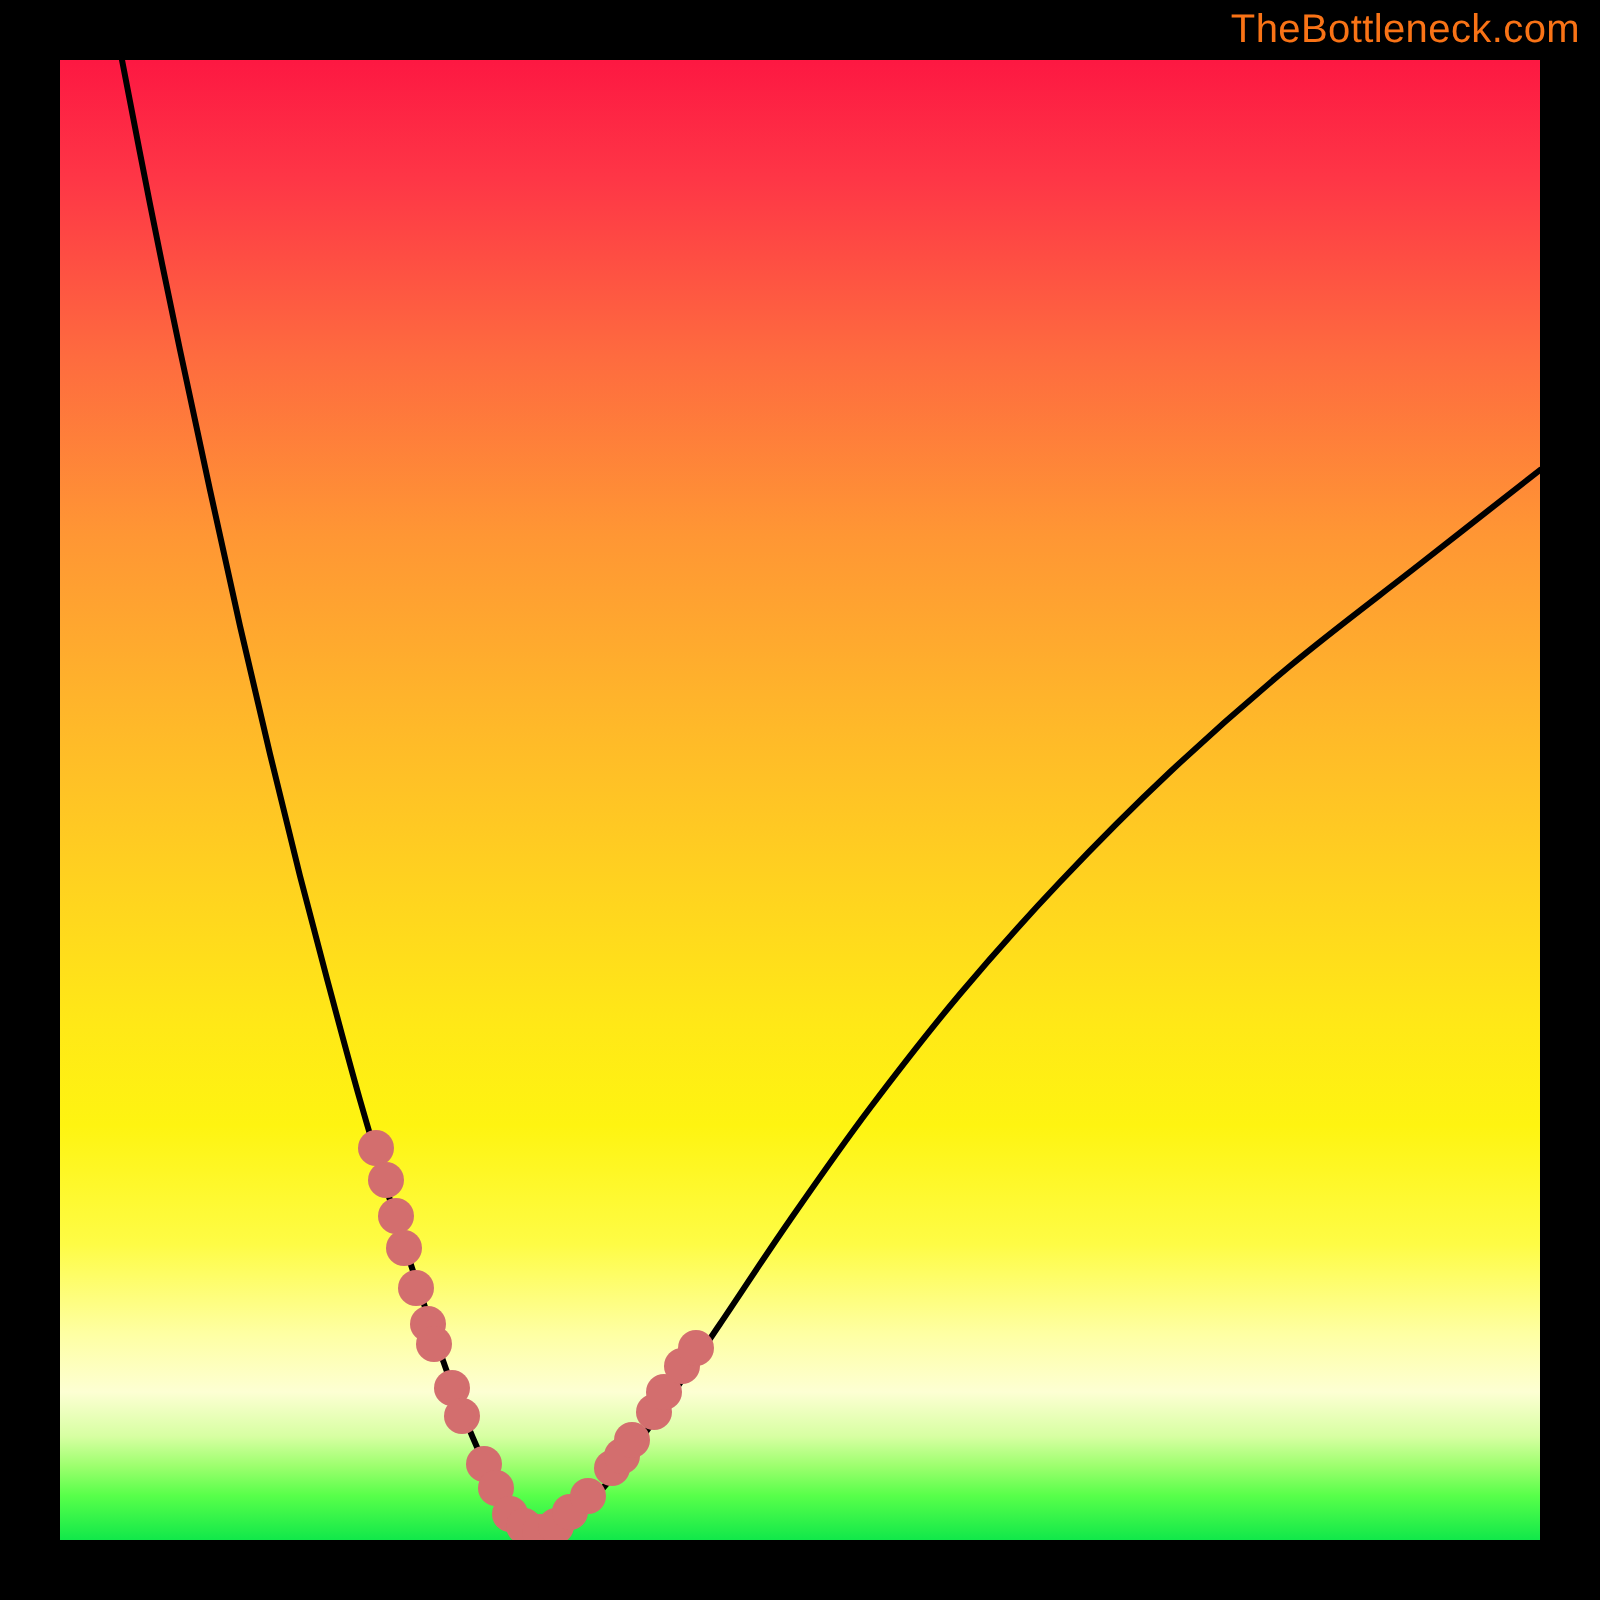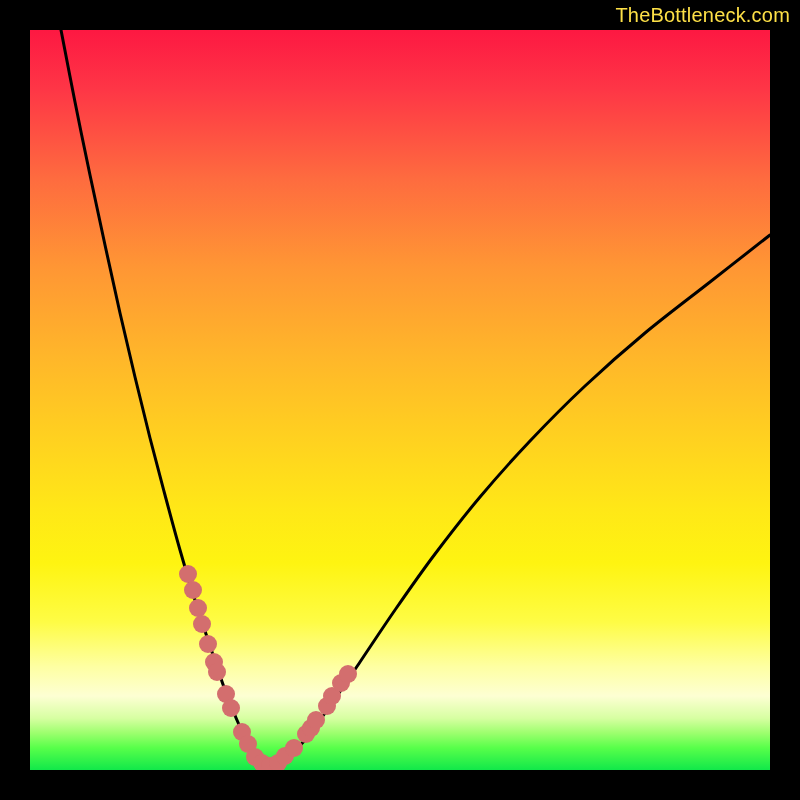--- a/index.html
+++ b/index.html
@@ -48,21 +48,21 @@
   }
   svg.curve {
     position: absolute;
     left: 0; top: 0;
     width: 740px; height: 740px;
   }
   .watermark {
     position: absolute;
     top: 4px;
     right: 10px;
-    color: #fde047;
+    color: #f97316;
     font-size: 20px;
     font-weight: 500;
     letter-spacing: 0.2px;
     user-select: none;
     text-align: right;
   }
 </style>
 </head>
 <body>
 

